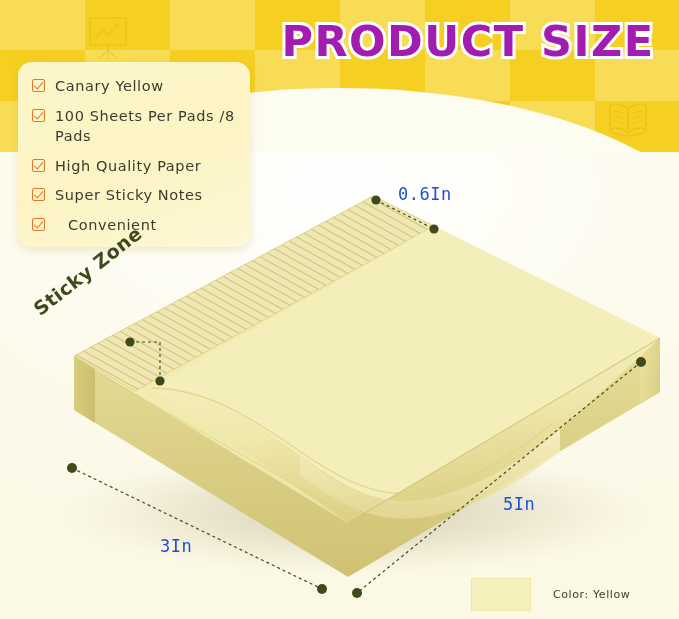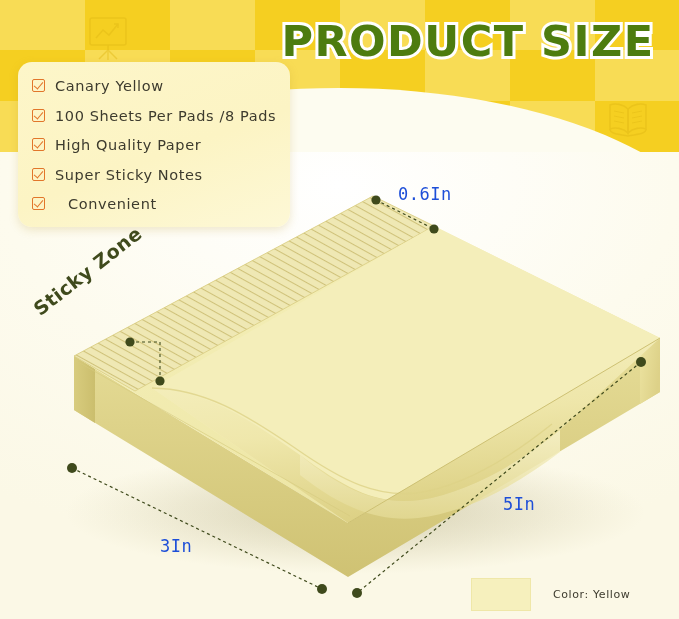--- a/index.html
+++ b/index.html
@@ -66,42 +66,42 @@
   .title {
     position: absolute;
     left: 268px;
     top: 16px;
     width: 400px;
     text-align: center;
     font-family: "DejaVu Sans", sans-serif;
     font-weight: 700;
     font-size: 43px;
     letter-spacing: 1.5px;
-    color: #4d7c0f;
+    color: #a21caf;
     -webkit-text-stroke: 6px #ffffff;
     paint-order: stroke fill;
     white-space: nowrap;
     text-shadow: 0 0 1px #ffffff;
   }
 
   
   .deco-icon {
     position: absolute;
     opacity: 0.45;
   }
   .deco-icon svg { display: block; }
   .deco-chart { left: 86px; top: 14px; }
   .deco-book  { left: 606px; top: 98px; }
 
   
   .feature-panel {
     position: absolute;
     left: 18px;
     top: 62px;
-    width: 272px;
+    width: 232px;
     padding: 14px 0 12px 14px;
     background: linear-gradient(160deg, #fdf6c9 0%, #fcf4c4 55%, #fdf8d6 100%);
     border-radius: 14px;
     box-shadow: 0 3px 10px rgba(180,150,40,0.22);
   }
 
   .feature-row {
     display: flex;
     align-items: flex-start;
     margin-bottom: 9px;

